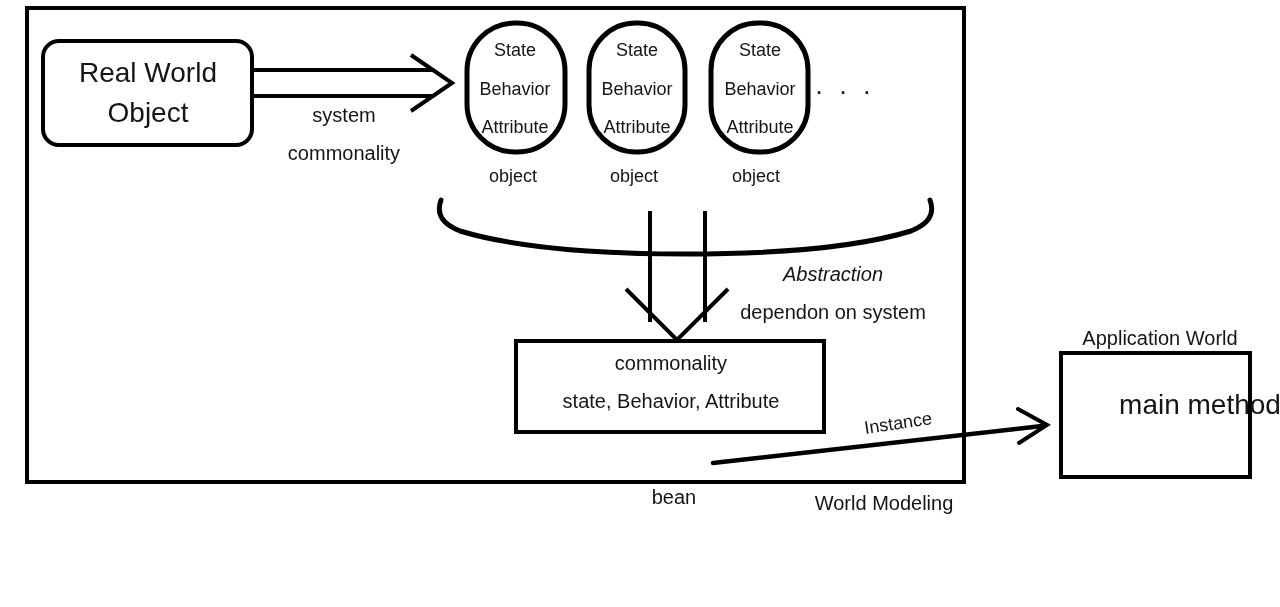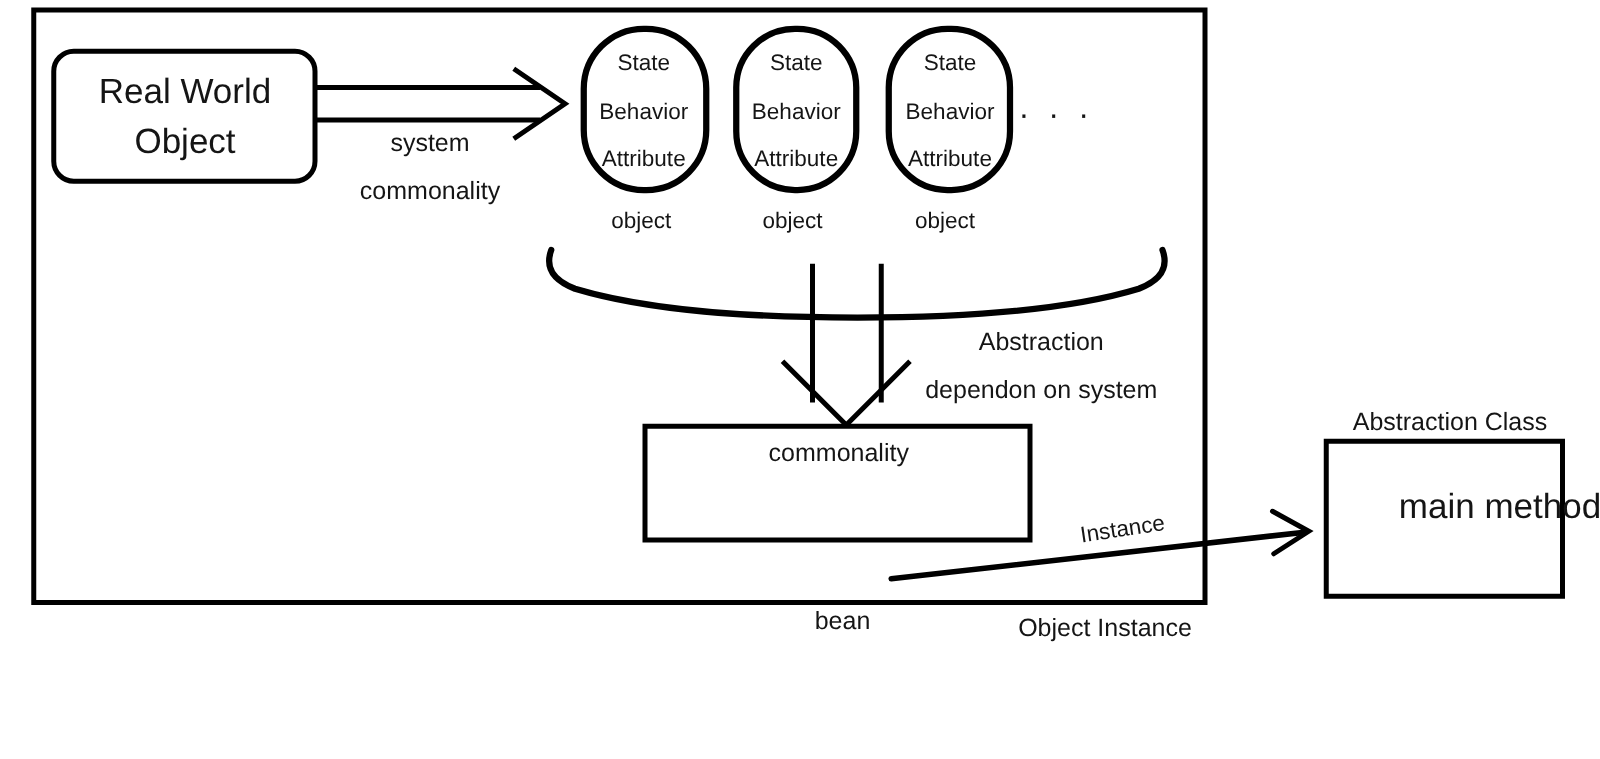--- a/index.html
+++ b/index.html
@@ -111,26 +111,27 @@
   <div class="lbl ctr t-18" style="left:637px; top:127px;">Attribute</div>
   <div class="lbl ctr t-18" style="left:634px; top:176px;">object</div>
 
   <div class="lbl ctr t-18" style="left:760px; top:50px;">State</div>
   <div class="lbl ctr t-18" style="left:760px; top:89px;">Behavior</div>
   <div class="lbl ctr t-18" style="left:760px; top:127px;">Attribute</div>
   <div class="lbl ctr t-18" style="left:756px; top:176px;">object</div>
 
   <div class="lbl ctr dots" style="left:845px; top:91px;">· · ·</div>
 
-  <div class="lbl ctr t-19" style="left:833px; top:274px;">Abstraction</div>
+  <div class="lbl ctr t-19" style="left:833px; top:274px;font-style:italic;">Abstraction</div>
   <div class="lbl ctr t-19" style="left:833px; top:312px;">dependon on system</div>
 
   <div class="lbl ctr t-19" style="left:671px; top:363px;">commonality</div>
+  <div class="lbl ctr t-19" style="left:671px; top:401px;">state, Behavior, Attribute</div>
   <div class="lbl ctr t-19" style="left:674px; top:461px;margin-top:36px;">bean</div>
 
   <div class="lbl rot-instance t-18" style="left:898px; top:423px;">Instance</div>
 
-  <div class="lbl ctr t-19" style="left:1160px; top:338px;">Abstraction Class</div>
+  <div class="lbl ctr t-19" style="left:1160px; top:338px;">Application World</div>
   <div class="lbl ctr t-20" style="left:1156px; top:405px;margin-left:44px;">main method</div>
 
-  <div class="lbl ctr t-19" style="left:884px; top:503px;">Object Instance</div>
+  <div class="lbl ctr t-19" style="left:884px; top:503px;">World Modeling</div>
 
 </div>
 
 </body></html>

